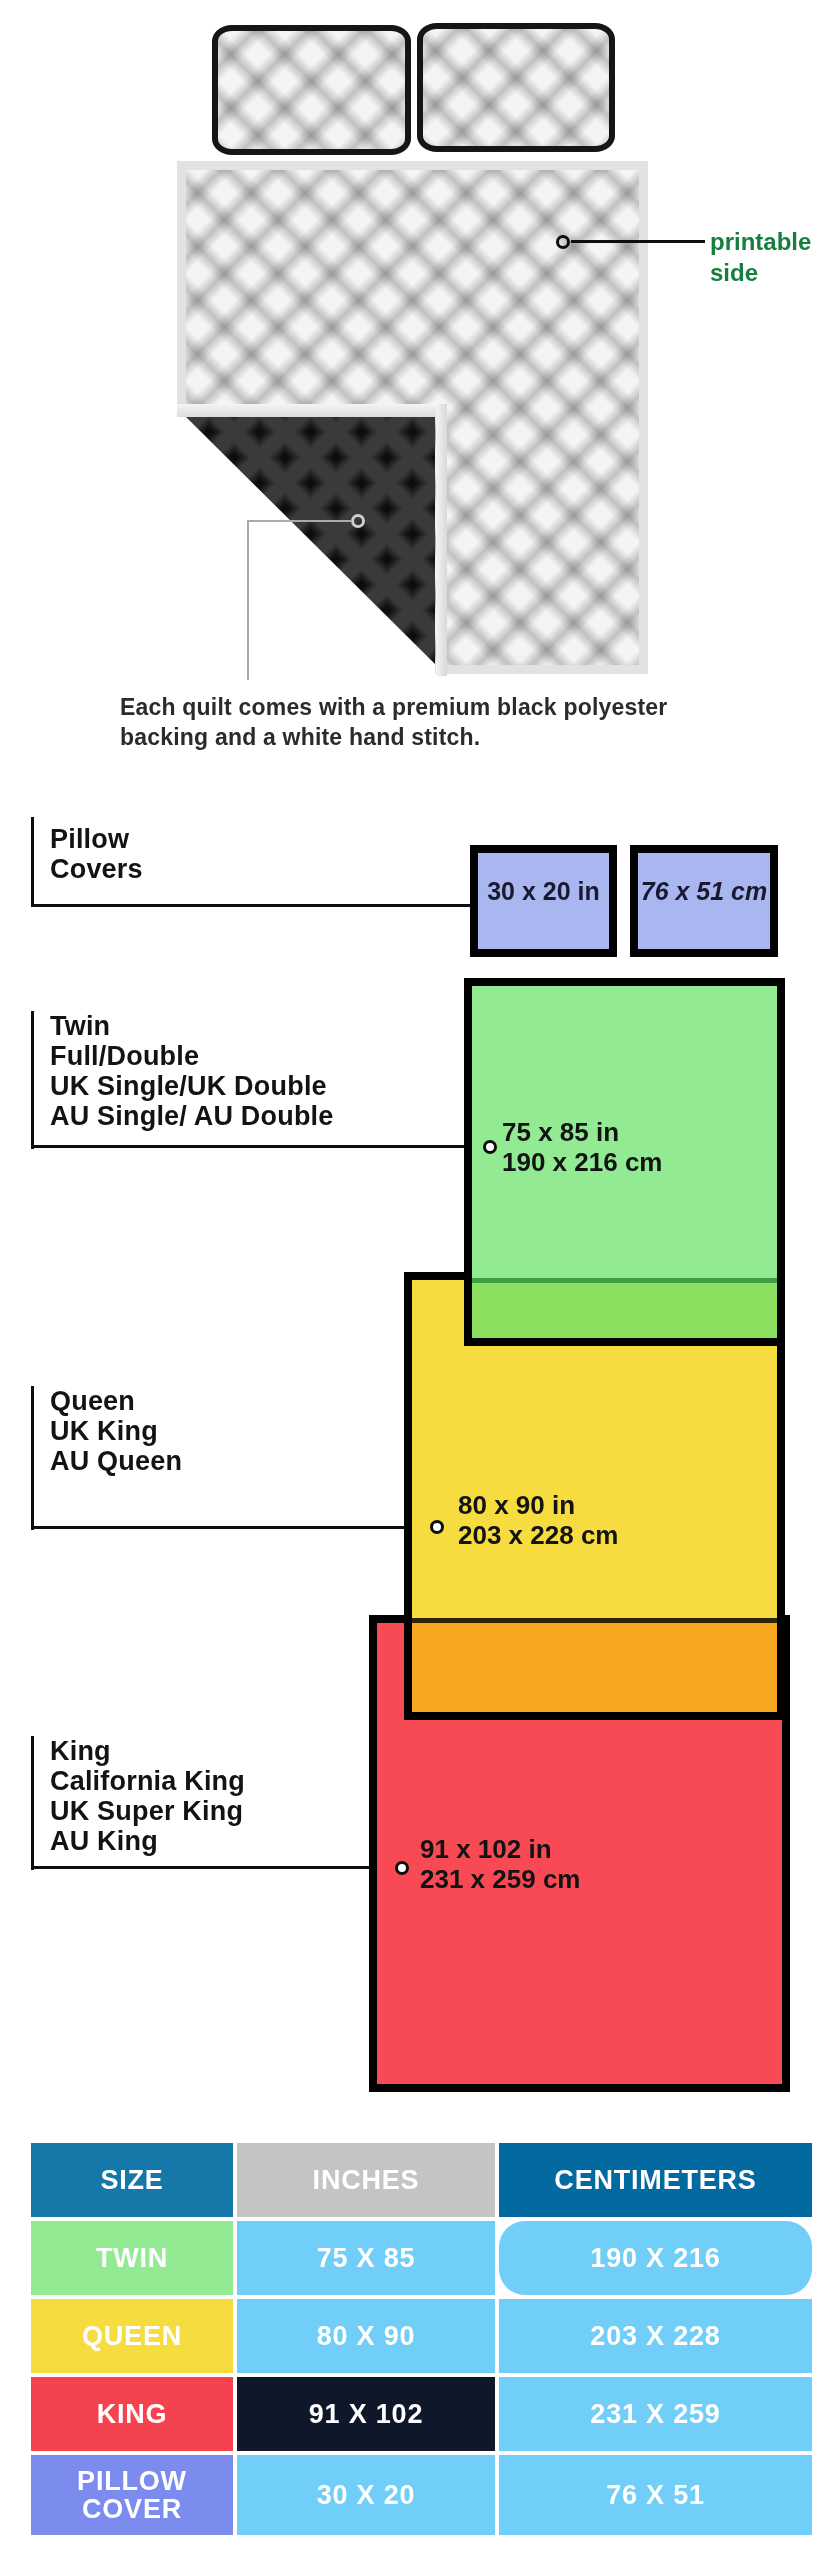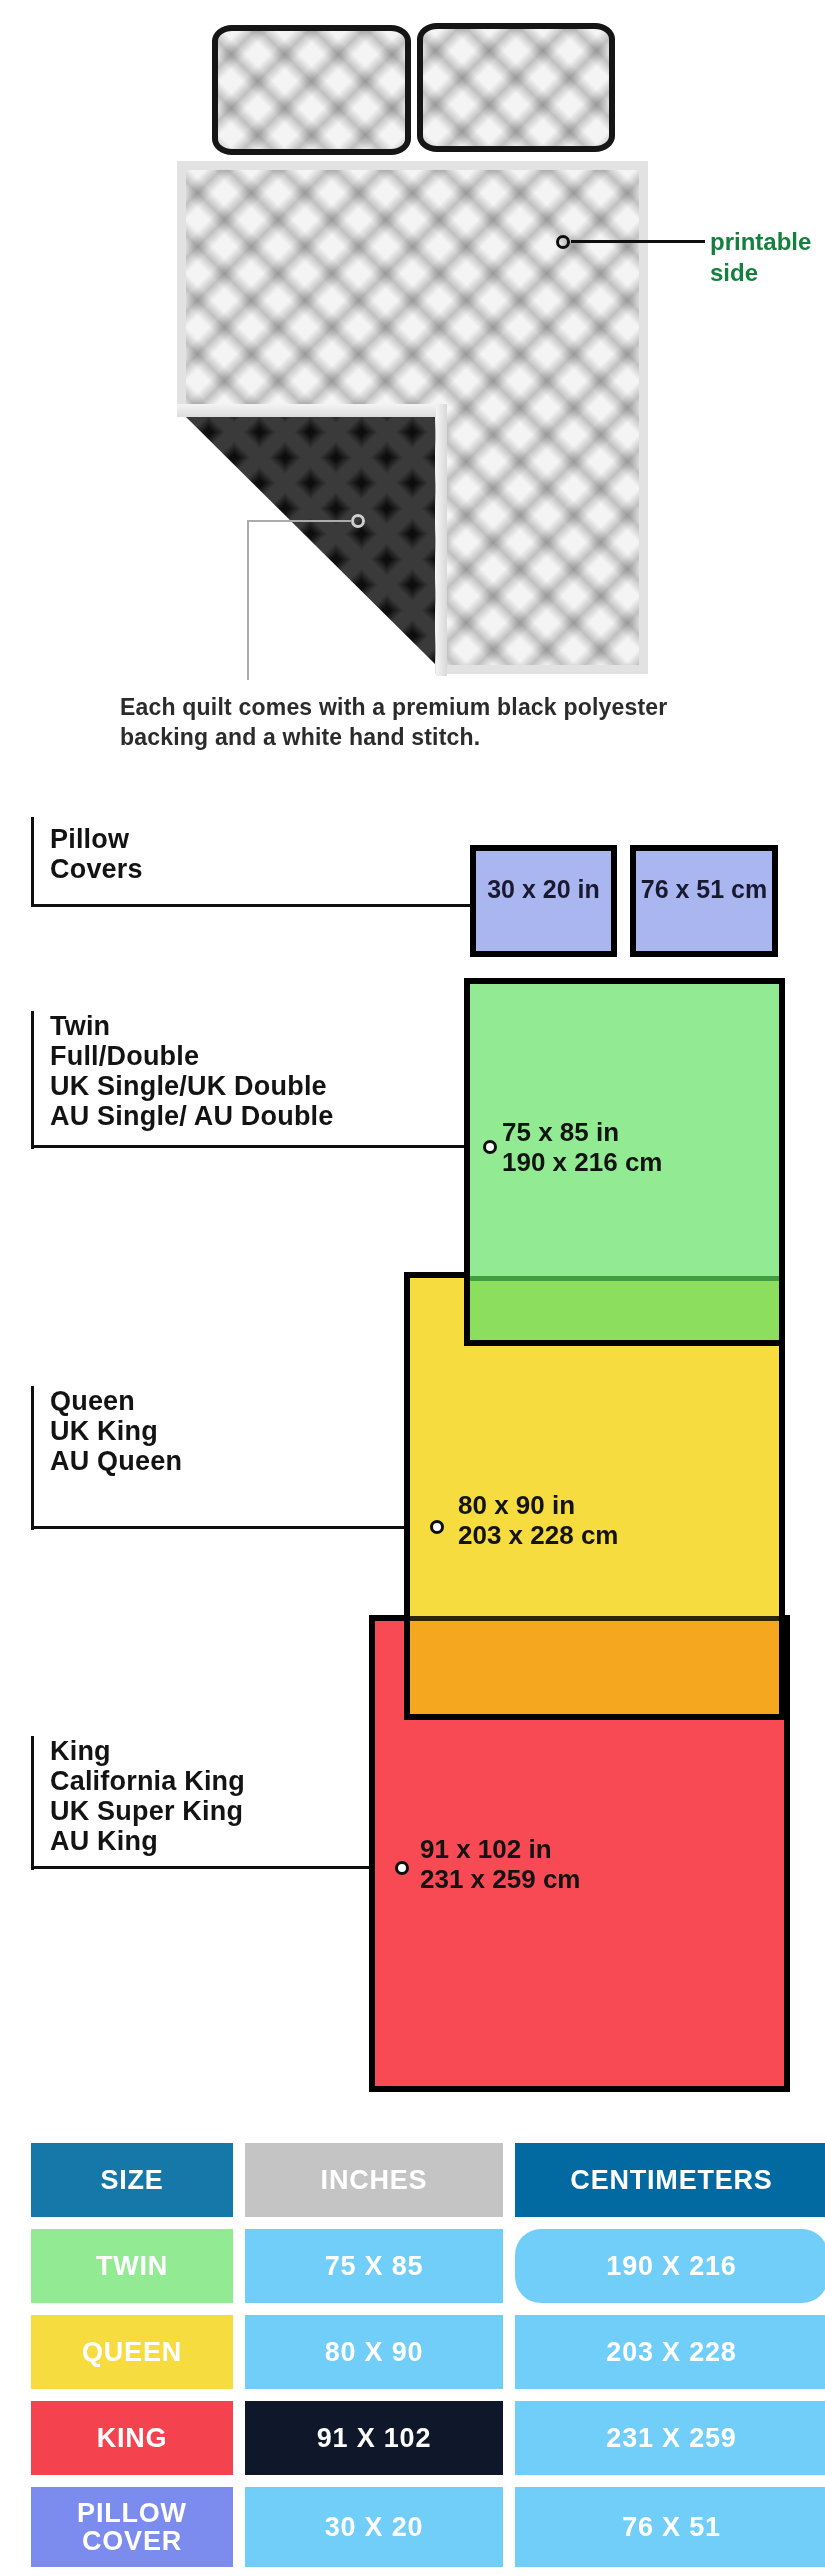--- a/index.html
+++ b/index.html
@@ -44,33 +44,33 @@
   .marker.on-light{background:transparent;}
 
   .note-text{position:absolute;color:#15803d;font-size:24px;line-height:31px;font-weight:600;}
   .caption{position:absolute;left:120px;top:692px;color:#2b2b2b;font-size:23px;line-height:30px;
     font-weight:600;letter-spacing:0.2px;}
 
   .size-label{position:absolute;left:50px;color:#131313;font-weight:bold;font-size:27px;line-height:30px;letter-spacing:0.2px;}
   .dim-text{position:absolute;color:#131313;font-weight:bold;font-size:26px;line-height:30px;}
 
   
-  .size-rect{position:absolute;border:6px solid #000000;box-sizing:border-box;}
+  .size-rect{position:absolute;border:8px solid #000000;box-sizing:border-box;}
   #rect-pillow-in{left:470px;top:845px;width:147px;height:112px;z-index:6;text-align:center;}
-  #rect-pillow-cm{left:630px;top:845px;width:148px;height:112px;z-index:6;text-align:center;}
+  #rect-pillow-cm{left:630px;top:845px;width:148px;height:112px;z-index:6;text-align:center;font-style:italic;}
   .pillow-rect-label{display:block;margin-top:24px;color:#191930;font-weight:bold;font-size:25px;}
   #rect-twin{left:464px;top:978px;width:321px;height:368px;z-index:5;
     background:linear-gradient(to bottom,#92eb92 0px,#92eb92 292px,#3f9e3f 292px,#3f9e3f 297px,#8cde5f 297px,#8cde5f 100%);}
   #rect-queen{left:404px;top:1272px;width:381px;height:448px;z-index:4;
     background:linear-gradient(to bottom,#f6dc3f 0px,#f6dc3f 338px,#2e2408 338px,#2e2408 343px,#f5a71f 343px,#f5a71f 100%);}
   #rect-king{left:369px;top:1615px;width:421px;height:477px;z-index:3;}
 
   
   #size-table{position:absolute;left:31px;top:2143px;width:782px;
-    display:grid;grid-template-columns:202px 258px 313px;grid-auto-rows:auto;gap:12px;}
+    display:grid;grid-template-columns:202px 258px 313px;grid-auto-rows:auto;gap:4px;}
   .tcell{display:flex;align-items:center;justify-content:center;color:#ffffff;
     font-weight:bold;font-size:27px;letter-spacing:0.8px;height:74px;text-align:center;line-height:28px;}
   .tcell.tall{height:80px;}
 </style>
 </head>
 <body>
 
 <div id="stage">
 
   <div class="pillow quilt-pattern" id="pillow-1"></div>

